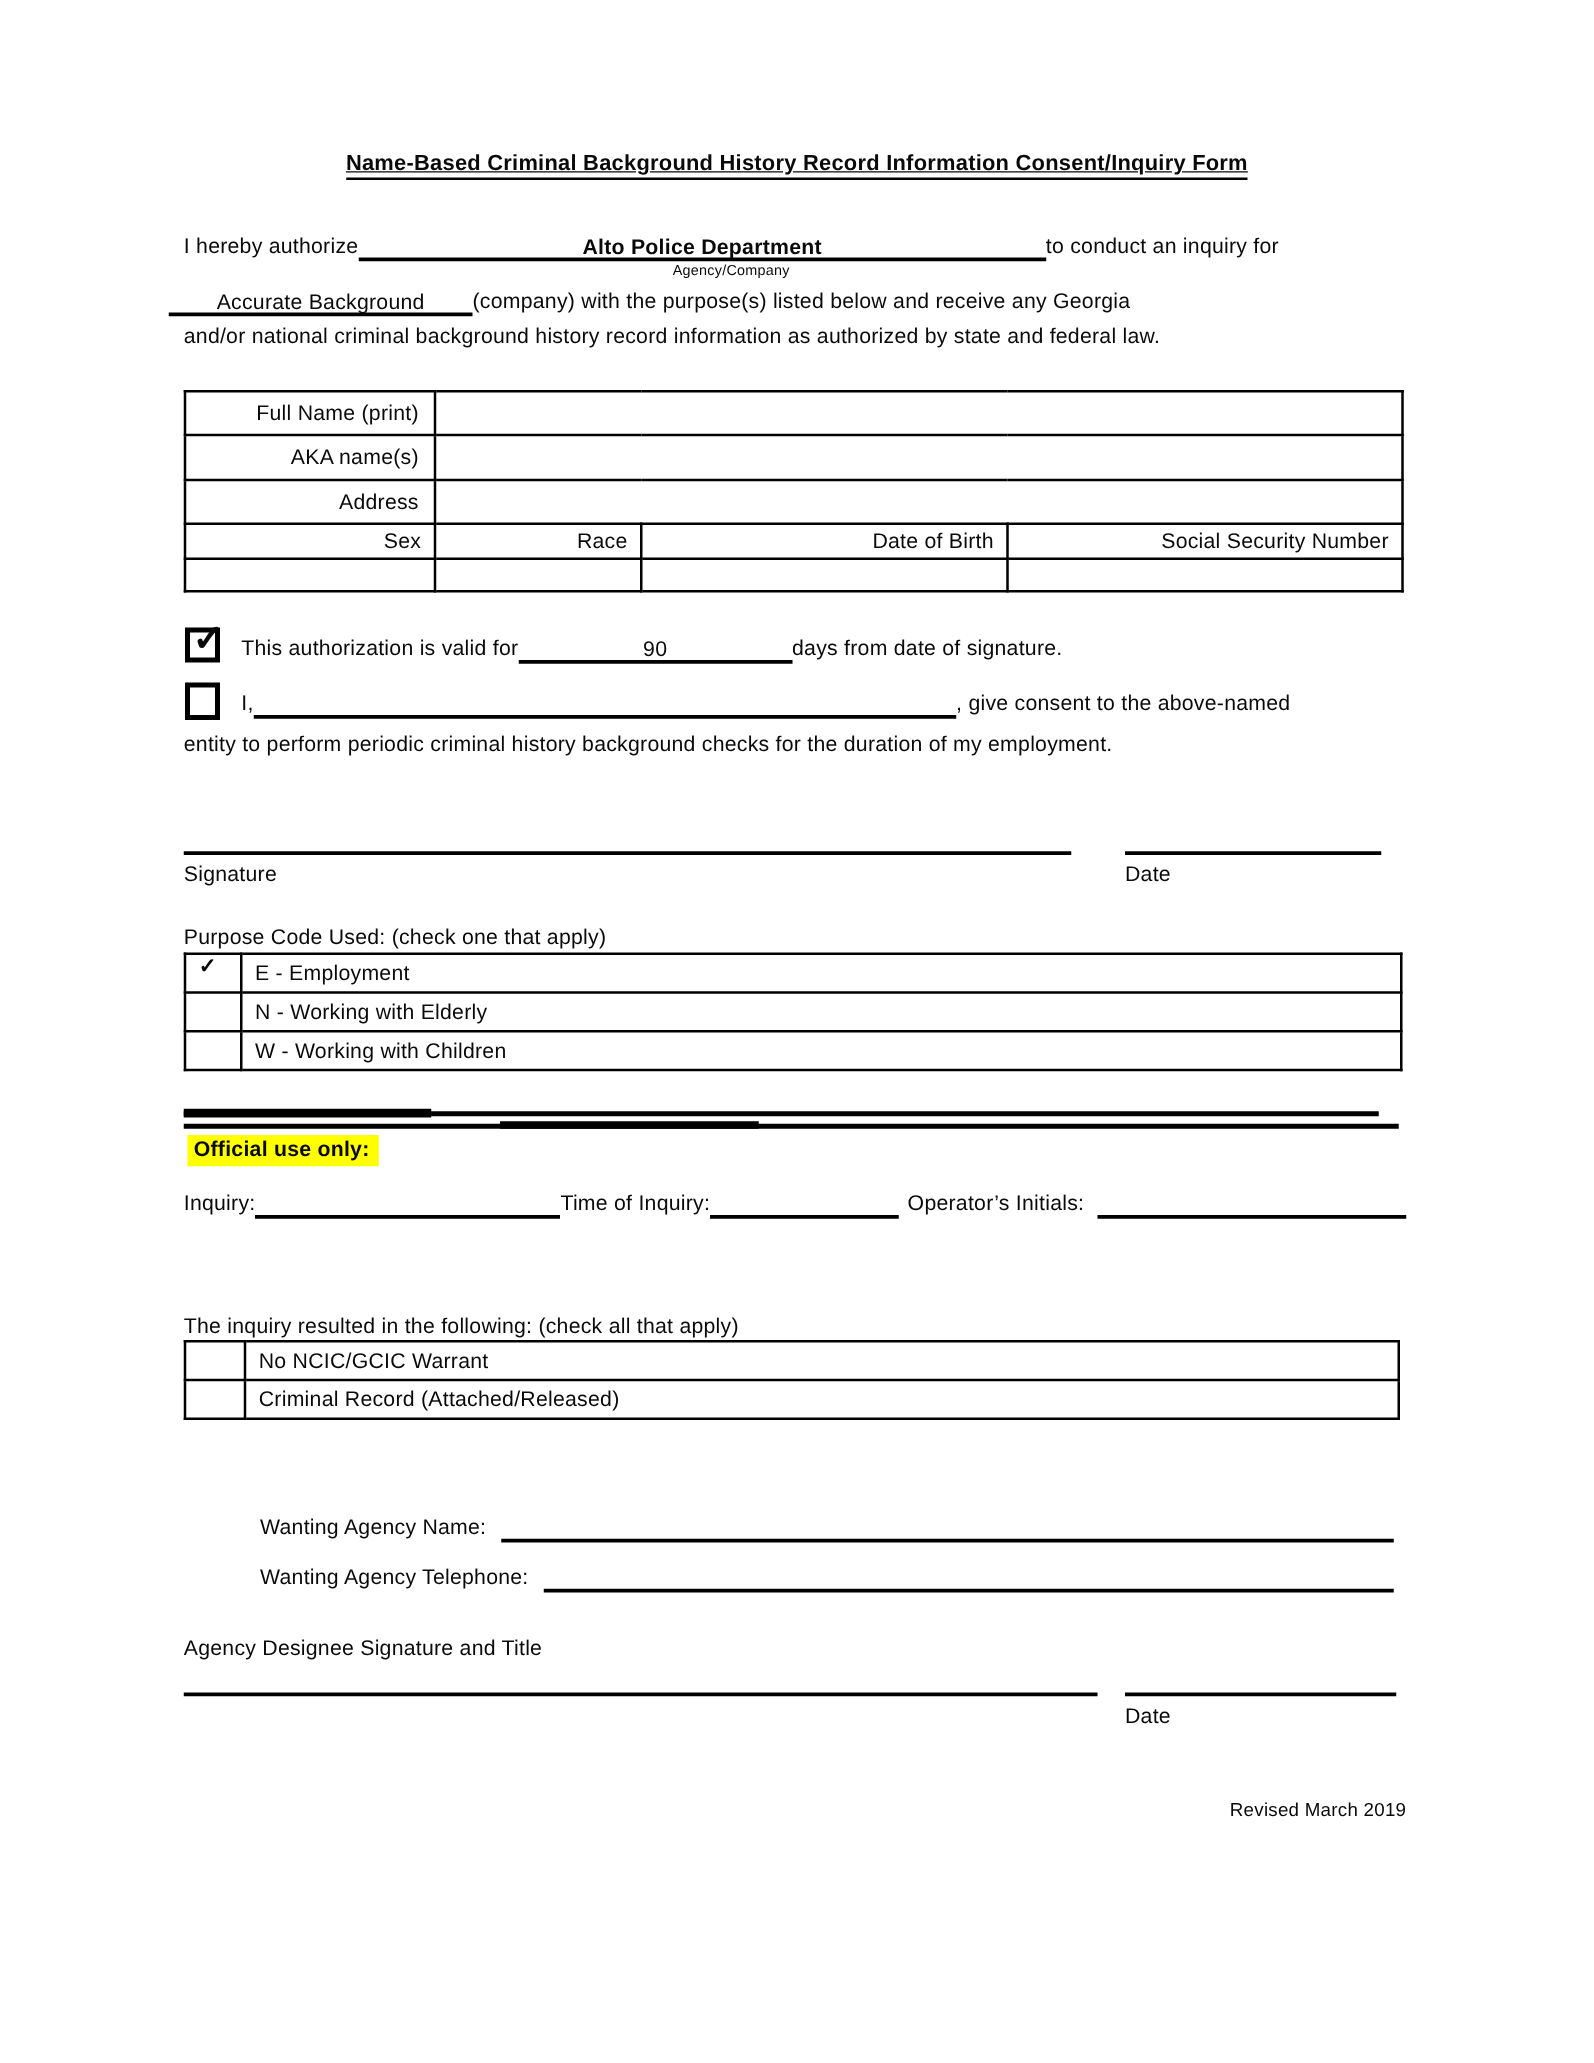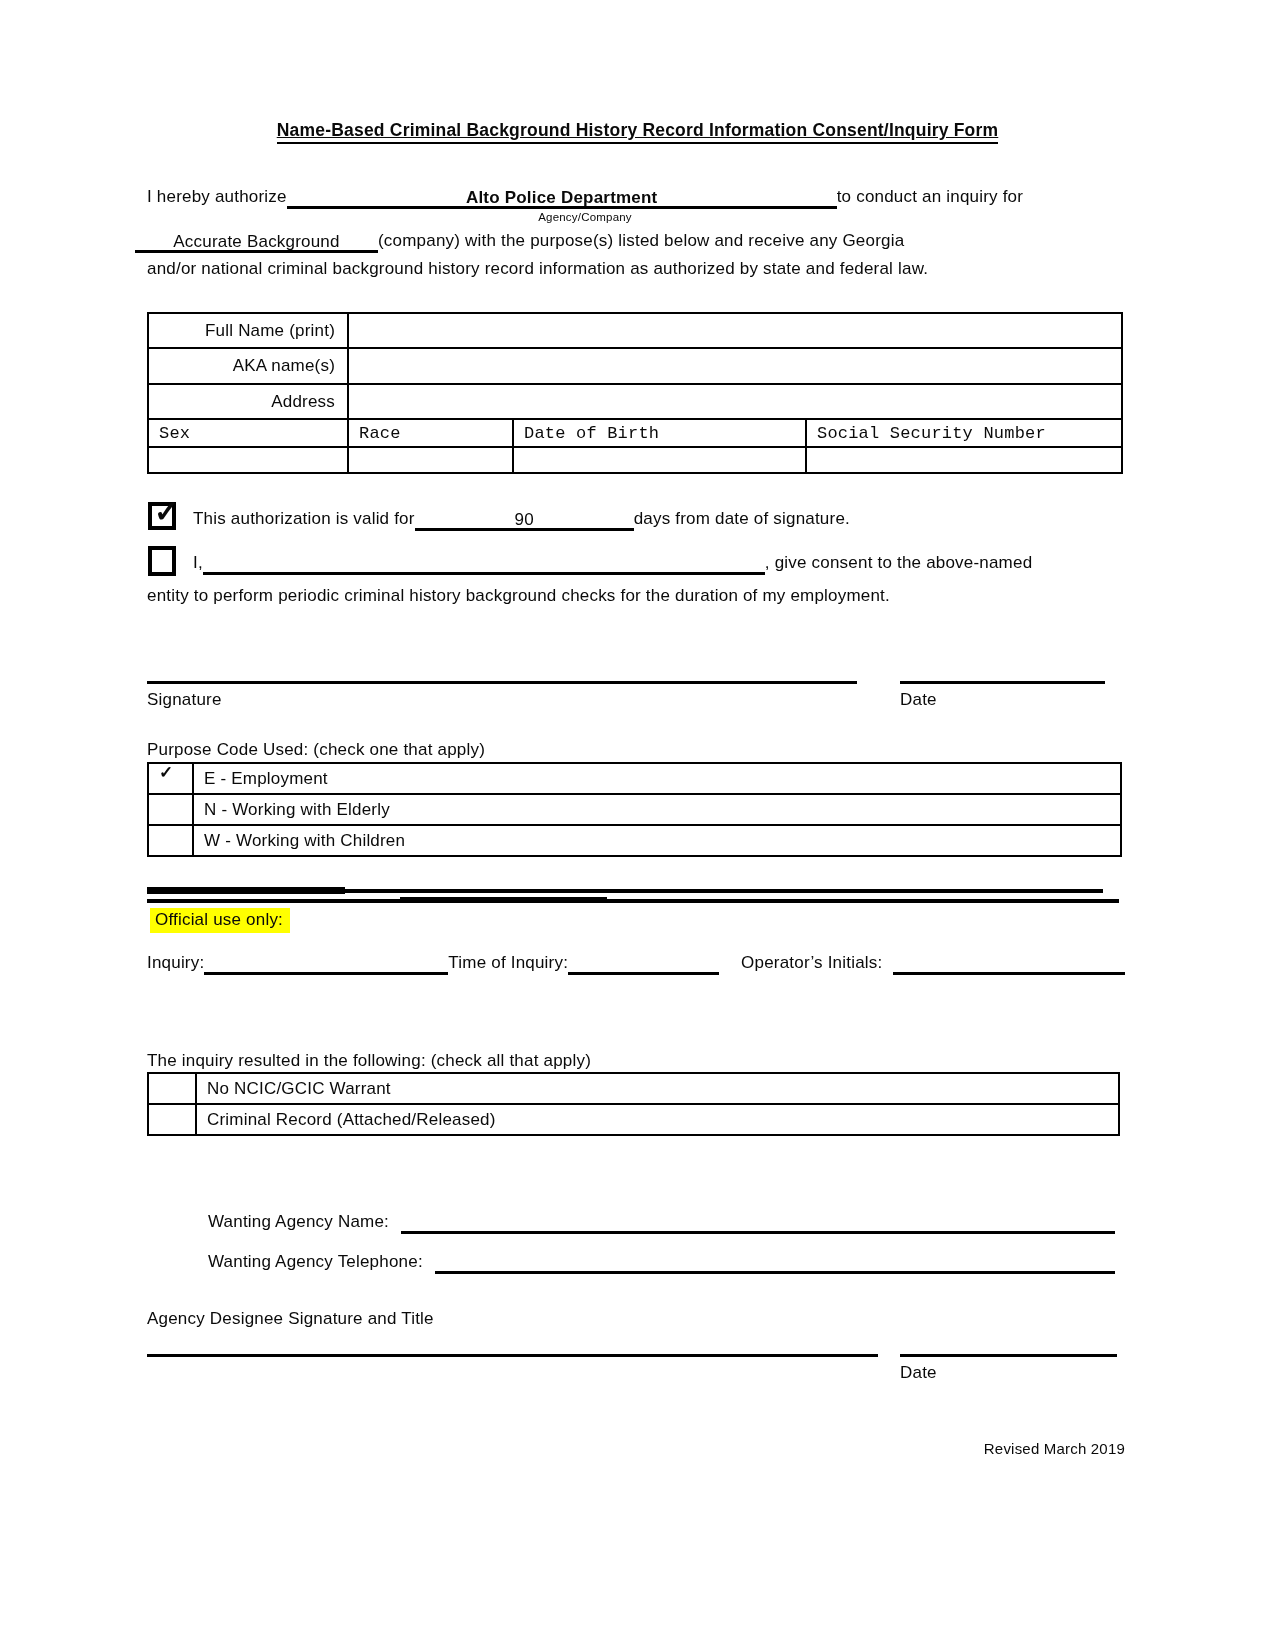--- a/index.html
+++ b/index.html
@@ -21,34 +21,34 @@
   }
   .textline{white-space:nowrap;}
   .caption{font-size:11.5px;letter-spacing:.2px;text-align:center;}
 
   table.grid{border-collapse:collapse;table-layout:fixed;}
   table.grid td{
     border:2px solid #000;padding:0 10px;font-size:17px;letter-spacing:.2px;
     overflow:hidden;white-space:nowrap;
   }
   .subject-table td.lbl{text-align:right;padding-right:12px;}
-  .subject-table td.hdrc{text-align:left;font-family:Liberation Mono, monospace;}
+  .subject-table td.hdrc{text-align:right;}
 
   .cbx{
     box-sizing:border-box;border:4px solid #000;background:#fff;
   }
   .checkmark{
     position:absolute;left:2px;top:-9px;font-size:30px;font-weight:bold;line-height:30px;
   }
   .sigline{border-top:3px solid #000;height:0;}
   .opt-table td{height:29px;}
   .opt-check{text-align:left;padding:0 4px;font-weight:bold;font-size:20px;vertical-align:top;line-height:18px;}
   .rule{background:#000;}
   .highlight{
-    display:inline-block;background:#ffff00;padding:2px 7px 3px 5px;font-size:17px;
+    display:inline-block;background:#ffff00;padding:2px 7px 3px 5px;font-size:17px;font-weight:bold;
   }
   .u-label{line-height:25px;white-space:nowrap;}
   .footer-note{font-size:15px;text-align:right;}
 </style>
 </head>
 <body>
 
 <div class="page">
 
   <div class="abs title-wrap">
@@ -154,21 +154,21 @@
 
   <div class="abs" style="left:150px;top:908px;">
     <span class="highlight">Official use only:</span>
   </div>
 
   <div class="abs row" style="left:147px;top:951px;width:978px;">
     <span class="u-label">Inquiry:</span>
     <span class="blank" style="width:244px;"></span>
     <span class="u-label">Time of Inquiry:</span>
     <span class="blank" style="width:151px;"></span>
-    <span class="u-label" style="margin-left:22px;">Operator’s Initials:</span>
+    <span class="u-label" style="margin-left:7px;">Operator’s Initials:</span>
     <span class="blank" style="flex:1;margin-left:11px;"></span>
   </div>
 
   <div class="abs" style="left:147px;top:1051px;">The inquiry resulted in the following: (check all that apply)</div>
   <table class="grid opt-table abs" style="left:147px;top:1072px;width:973px;">
     <colgroup>
         <col style="width:48px">
         <col>
       </colgroup>
     <tbody>

